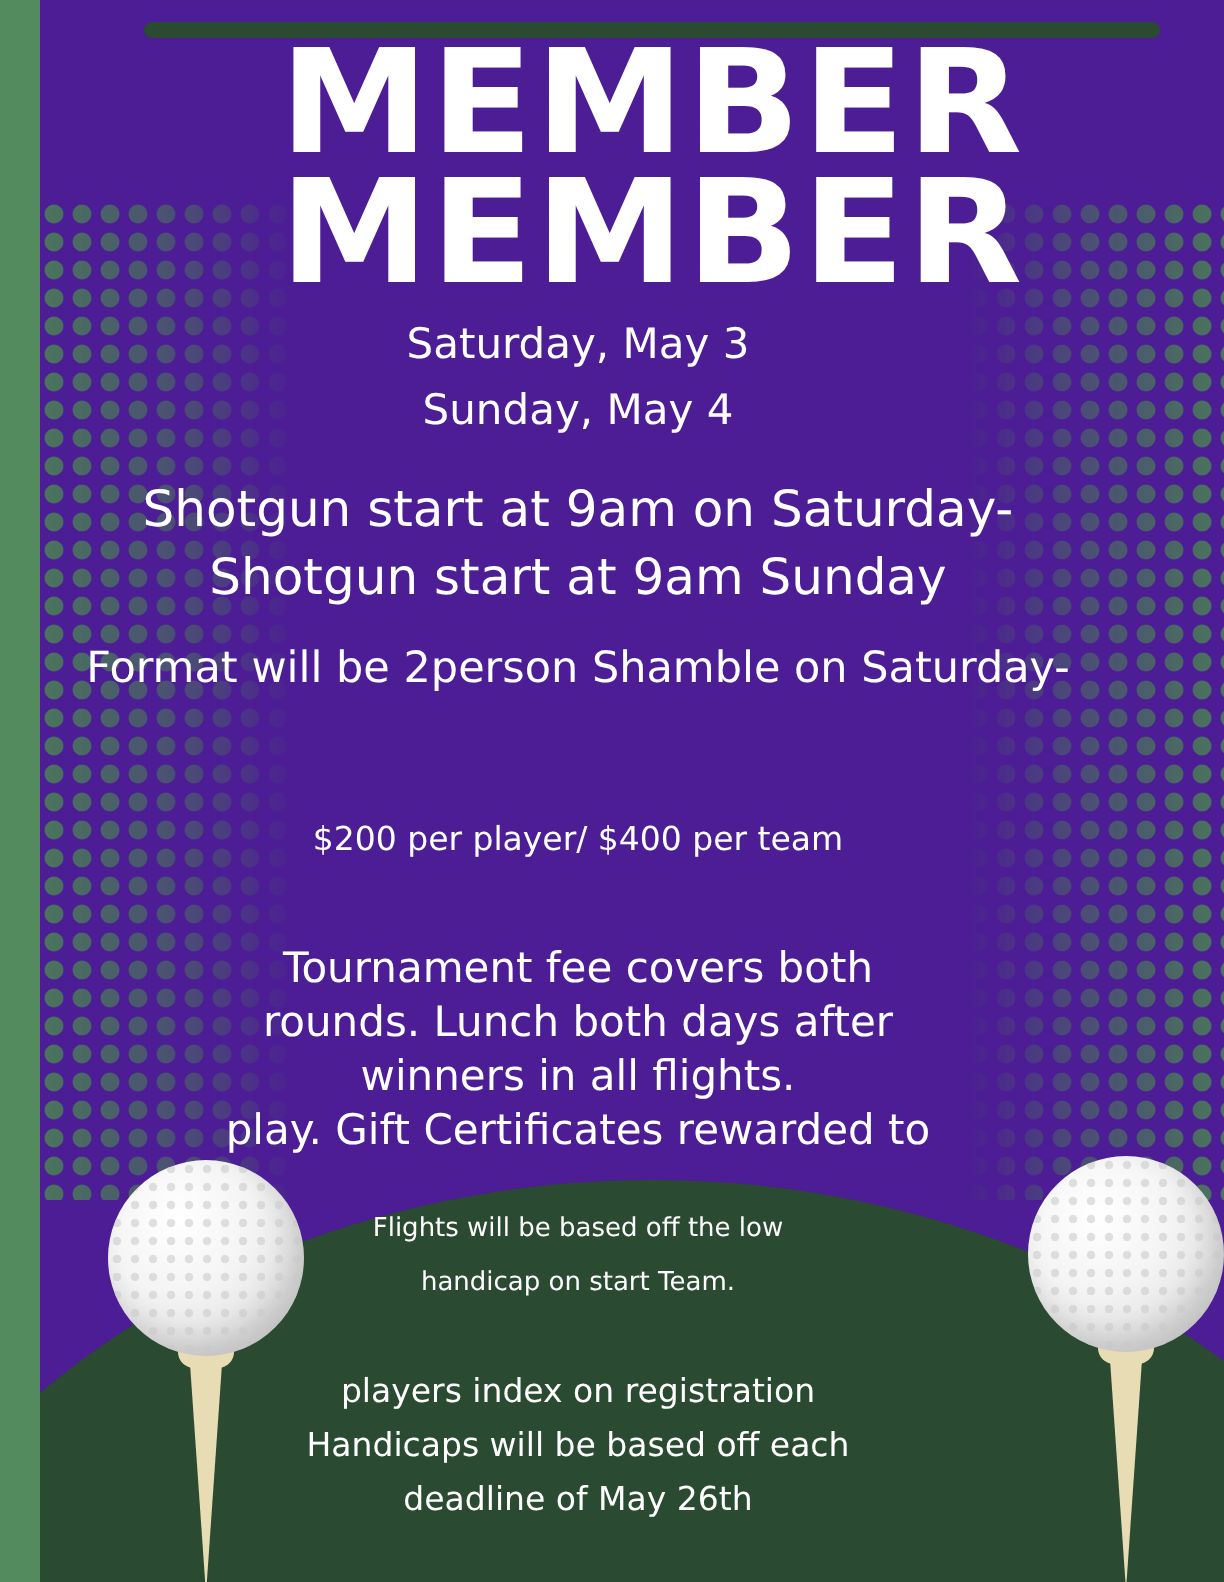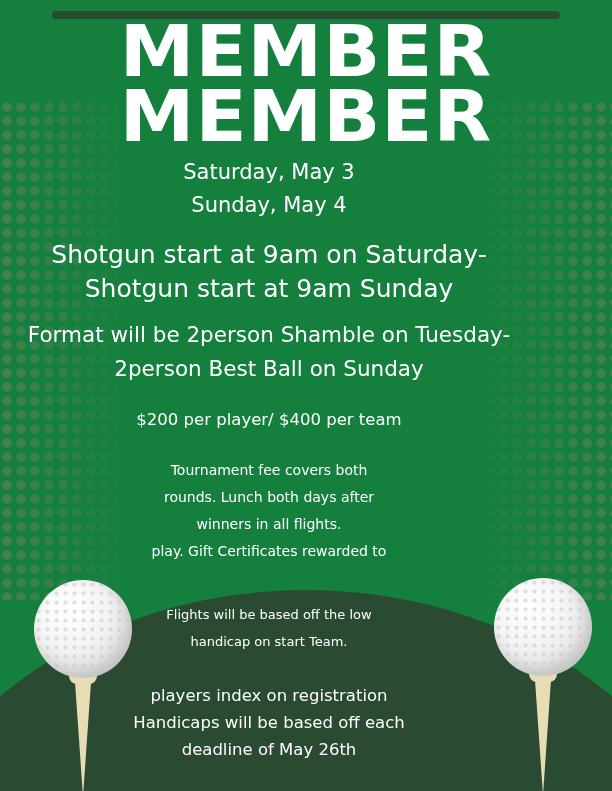--- a/index.html
+++ b/index.html
@@ -3,21 +3,21 @@
   <meta charset="utf-8">
   <style>
     html, body { margin: 0; padding: 0; }
     body {
       width: 612px; height: 791px; overflow: hidden;
       font-family: "Liberation Sans", "DejaVu Sans", sans-serif;
       background: #538b5e;
       position: relative;
       color: #ffffff;
     }
-    .flyer { position: absolute; inset: 0; overflow: hidden; background: #15803d; }
+    .flyer { position: absolute; inset: 0; overflow: hidden; background: #4c1d95; margin-left: 20px; }
     .dots-left, .dots-right {
       position: absolute; top: 100px; width: 130px; height: 500px;
       background-image: radial-gradient(circle, #4a7f55 45%, transparent 50%);
       background-size: 14px 14px;
       opacity: 0.9;
     }
     .dots-left {
       left: 0;
       -webkit-mask-image: linear-gradient(to right, #000 0%, rgba(0,0,0,0.5) 60%, transparent 100%);
       mask-image: linear-gradient(to right, #000 0%, rgba(0,0,0,0.5) 60%, transparent 100%);
@@ -44,21 +44,21 @@
     .title.l1 { top: 20px; }
     .title.l2 { top: 85px; }
     .txt {
       position: absolute; left: 0; width: 538px; text-align: center;
       font-family: "DejaVu Sans", sans-serif; color: #ffffff;
     }
     .dates { top: 156px; font-size: 21px; line-height: 33px; }
     .shotgun { top: 238px; font-size: 25px; line-height: 34px; }
     .format { top: 318px; font-size: 21.5px; line-height: 34px; }
     .fee { top: 408px; font-size: 16.5px; line-height: 24px; }
-    .covers { top: 457px; font-size: 14px; line-height: 27px; }
+    .covers { top: 471px; font-size: 21px; line-height: 27px; }
     .flights { top: 601px; font-size: 13px; line-height: 27px; }
     .handicaps { top: 682px; font-size: 16.5px; line-height: 27px; }
     .ball {
       position: absolute; width: 98px; height: 98px; border-radius: 50%;
       background:
         radial-gradient(circle at 35% 30%, #ffffff 0%, #f4f4f4 40%, #dcdcdc 80%, #c9c9c9 100%);
       box-shadow: inset -6px -8px 14px rgba(0,0,0,0.12);
       overflow: hidden;
     }
     .ball::after {
@@ -101,22 +101,21 @@
     <div>Saturday, May 3</div>
     <div>Sunday, May 4</div>
   </div>
 
   <div class="txt shotgun">
     <div>Shotgun start at 9am on Saturday-</div>
     <div>Shotgun start at 9am Sunday</div>
   </div>
 
   <div class="txt format">
-    <div>Format will be 2person Shamble on Tuesday-</div>
-    <div>2person Best Ball on Sunday</div>
+    <div>Format will be 2person Shamble on Saturday-</div>
   </div>
 
   <div class="txt fee">$200 per player/ $400 per team</div>
 
   <div class="txt covers">
     <div>Tournament fee covers both</div>
     <div>rounds. Lunch both days after</div>
     <div>winners in all flights.</div>
     <div>play. Gift Certificates rewarded to</div>
   </div>

